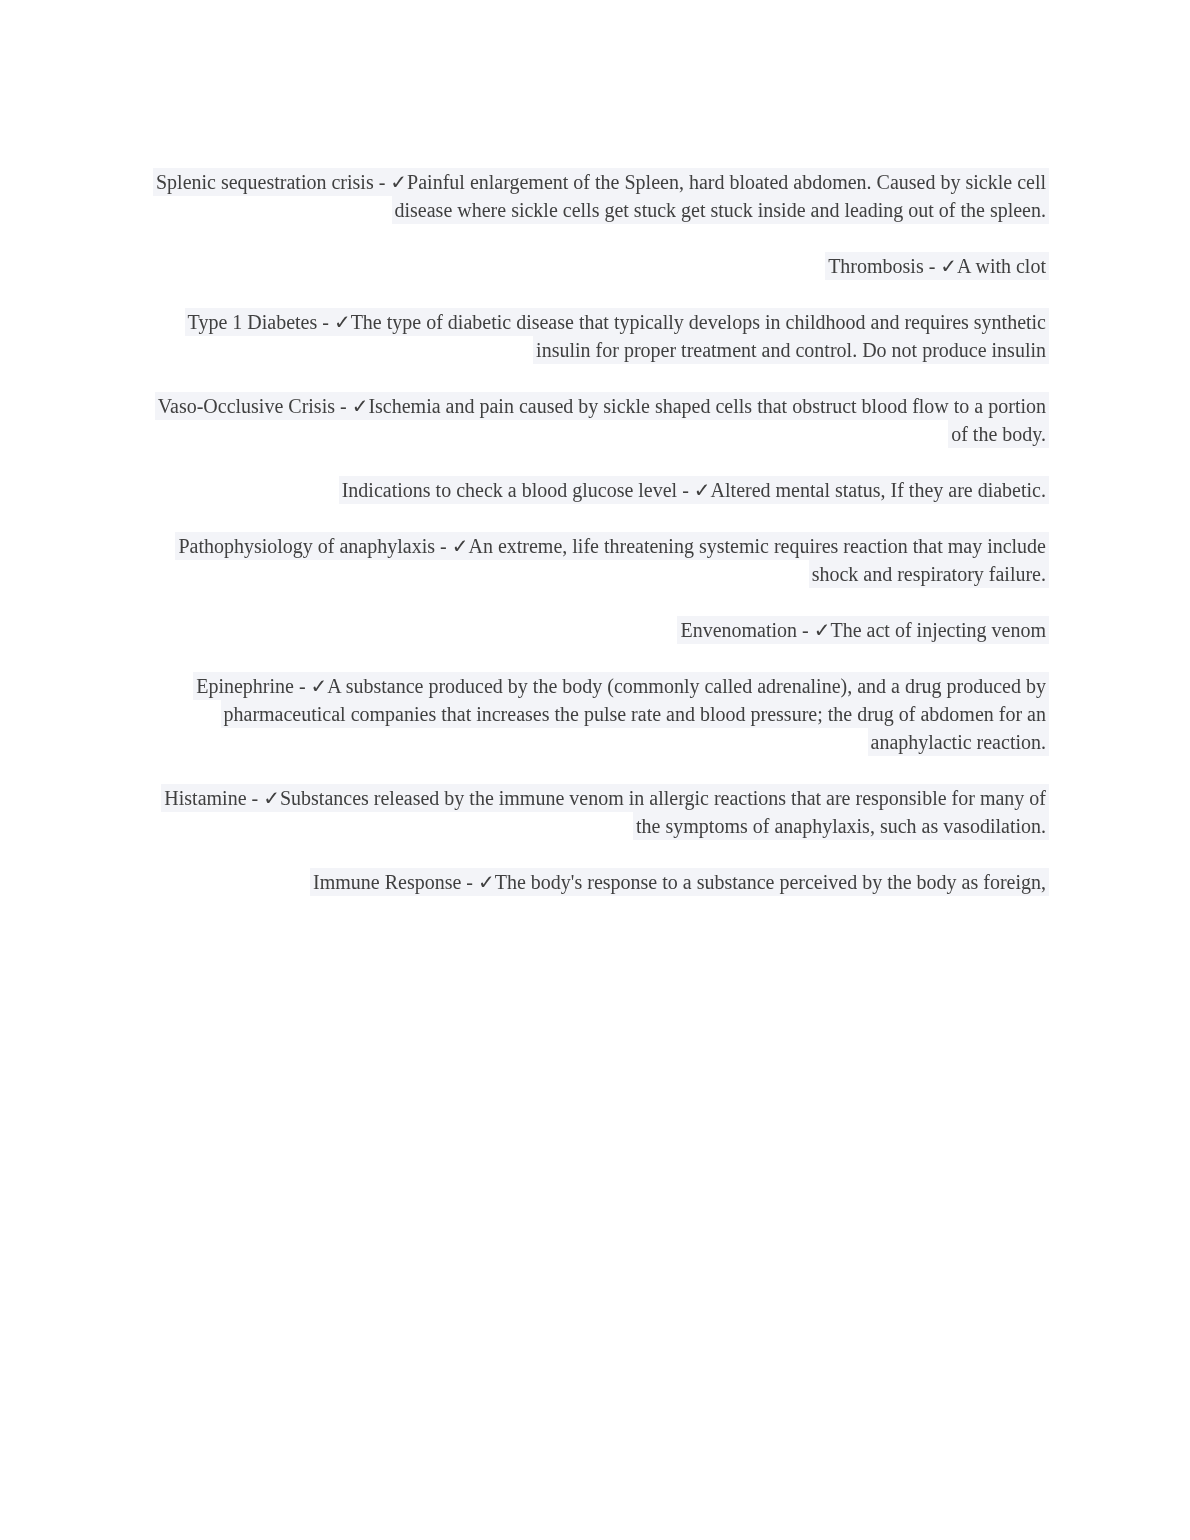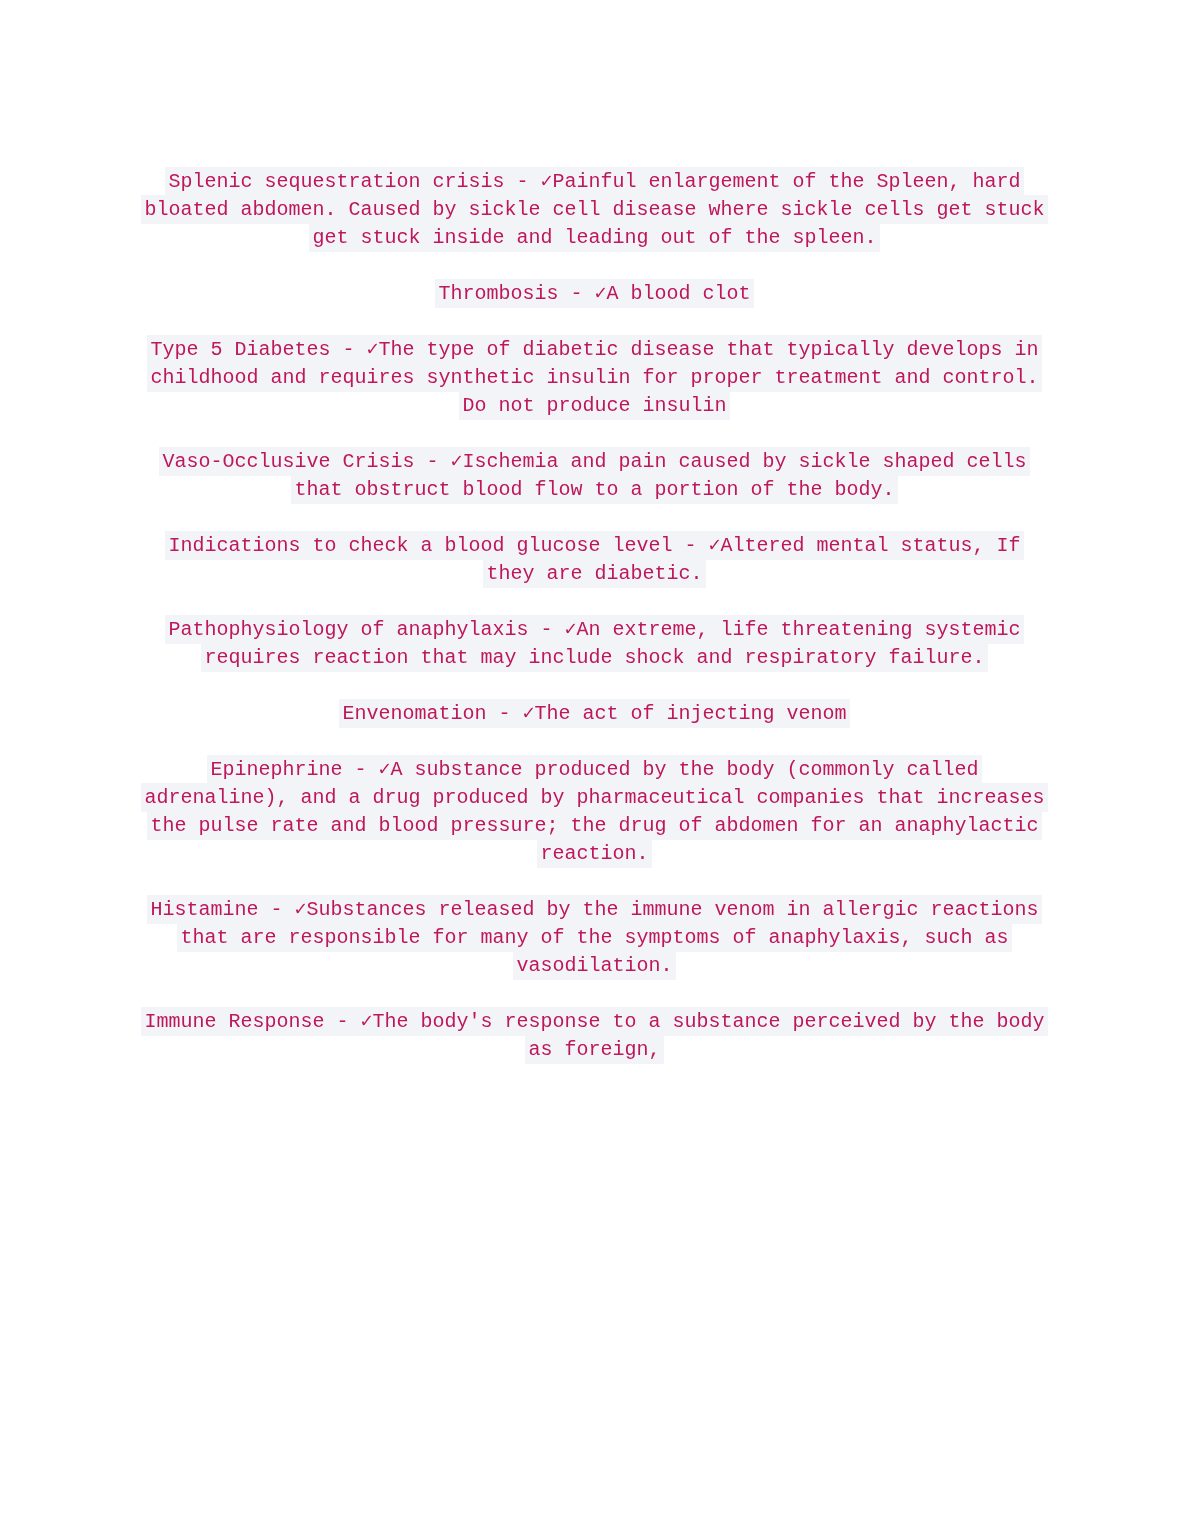--- a/index.html
+++ b/index.html
@@ -14,43 +14,43 @@
     overflow: hidden;
   }
   .page {
     position: absolute;
     top: 168px;
     left: 140px;
     width: 909px;
   }
   .entry {
     margin: 0 0 28px 0;
-    font-family: Liberation Mono, monospace;
+    font-family: Liberation Serif, serif;
     font-size: 20px;
     line-height: 28px;
-    color: #be185d;
-    text-align: center;
+    color: #404040;
+    text-align: right;
   }
   .entry:last-child {
     margin-bottom: 0;
   }
   .hl {
     background-color: #f3f4f8;
     padding: 3px 3px;
     box-decoration-break: clone;
     -webkit-box-decoration-break: clone;
   }
 </style>
 </head>
 <body>
 
 <div class="page">
   <p class="entry"><span class="hl">Splenic sequestration crisis - ✓Painful enlargement of the Spleen, hard bloated abdomen. Caused by sickle cell disease where sickle cells get stuck get stuck inside and leading out of the spleen.</span></p>
-  <p class="entry"><span class="hl">Thrombosis - ✓A blood clot</span></p>
-  <p class="entry"><span class="hl">Type 5 Diabetes - ✓The type of diabetic disease that typically develops in childhood and requires synthetic insulin for proper treatment and control. Do not produce insulin</span></p>
+  <p class="entry"><span class="hl">Thrombosis - ✓A with clot</span></p>
+  <p class="entry"><span class="hl">Type 1 Diabetes - ✓The type of diabetic disease that typically develops in childhood and requires synthetic insulin for proper treatment and control. Do not produce insulin</span></p>
   <p class="entry"><span class="hl">Vaso-Occlusive Crisis - ✓Ischemia and pain caused by sickle shaped cells that obstruct blood flow to a portion of the body.</span></p>
   <p class="entry"><span class="hl">Indications to check a blood glucose level - ✓Altered mental status, If they are diabetic.</span></p>
   <p class="entry"><span class="hl">Pathophysiology of anaphylaxis - ✓An extreme, life threatening systemic requires reaction that may include shock and respiratory failure.</span></p>
   <p class="entry"><span class="hl">Envenomation - ✓The act of injecting venom</span></p>
   <p class="entry"><span class="hl">Epinephrine - ✓A substance produced by the body (commonly called adrenaline), and a drug produced by pharmaceutical companies that increases the pulse rate and blood pressure; the drug of abdomen for an anaphylactic reaction.</span></p>
   <p class="entry"><span class="hl">Histamine - ✓Substances released by the immune venom in allergic reactions that are responsible for many of the symptoms of anaphylaxis, such as vasodilation.</span></p>
   <p class="entry"><span class="hl">Immune Response - ✓The body's response to a substance perceived by the body as foreign,</span></p>
 </div>
 
 </body></html>

